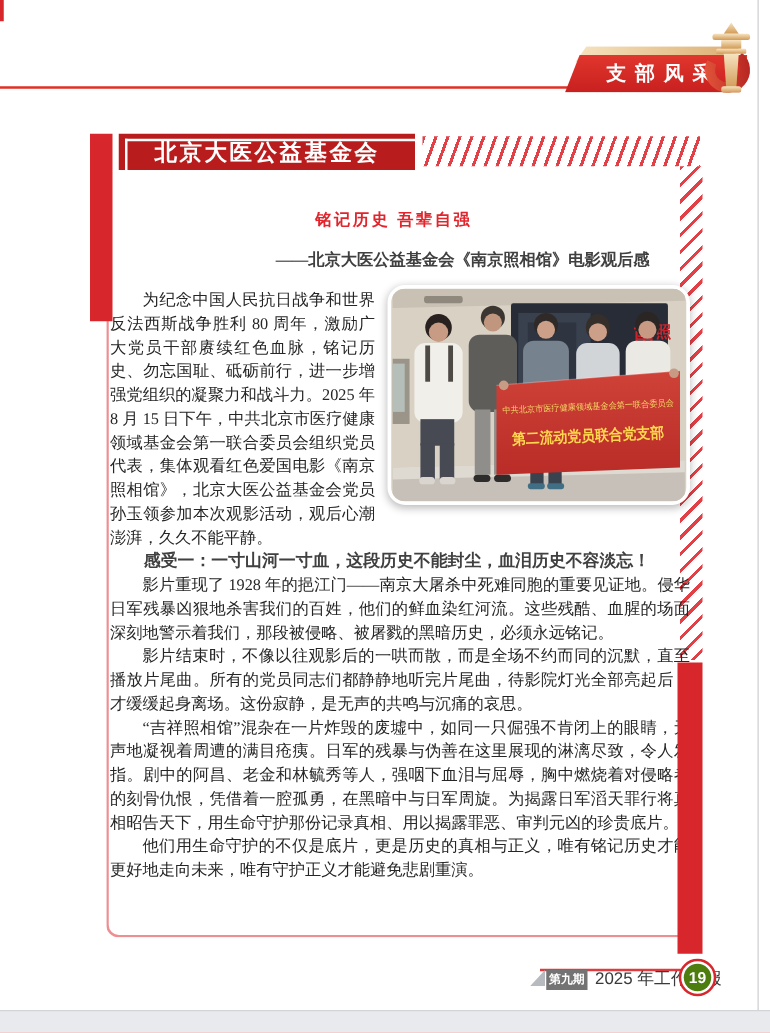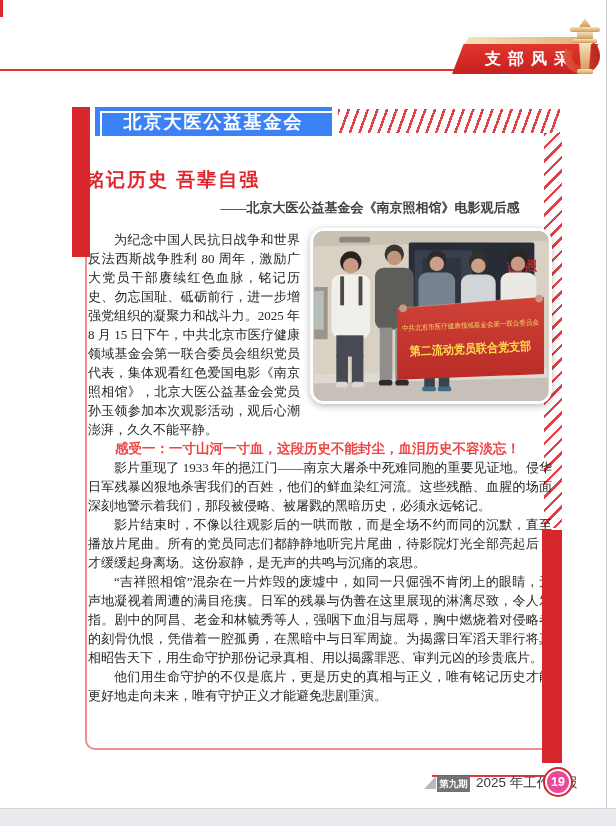--- a/index.html
+++ b/index.html
@@ -26,67 +26,67 @@
     clip-path:polygon(7% 0,100% 0,94% 100%,0 100%); }
   .ribbon-red-front { position:absolute; left:0px; top:28px; width:146px; height:30px;
     background:linear-gradient(180deg,#e0362d,#c8201f);
     clip-path:polygon(8% 0,100% 0,96% 100%,0 100%);
     display:flex; align-items:center; justify-content:center; }
   .ribbon-red-front span { color:#fff; font-weight:bold; font-size:16px; letter-spacing:7px; padding-left:12px; }
   .ribbon-ornament { position:absolute; left:106px; top:0; width:54px; height:64px; }
 
   
   .left-bar { left:72px; top:107px; width:18px; height:150px; background:#d7262c; z-index:3; }
-  .org-banner { left:95px; top:107px; width:237px; height:29px; background:#3b82f6; z-index:3;
+  .org-banner { left:95px; top:107px; width:237px; height:29px; background:#b91c1c; z-index:3;
     display:flex; align-items:center; justify-content:center; }
   .org-banner .inner-highlight { position:absolute; left:5px; top:4px; right:-3px; bottom:-3px;
     border-top:2px solid #ffffff; border-left:2px solid #ffffff; pointer-events:none; }
   .org-banner span { color:#fff; font-weight:bold; font-size:18px; letter-spacing:2px; position:relative; }
 
   .hatch-top { left:338px; top:109px; width:222px; height:24px;
     background:repeating-linear-gradient(110deg,#e04046 0 2.5px,transparent 2.5px 9px); }
   .hatch-right { left:544px; top:133px; width:18px; height:395px; z-index:1;
     background:repeating-linear-gradient(135deg,#e04046 0 2.5px,transparent 2.5px 9.5px); }
   .right-bar { left:542px; top:530px; width:20px; height:233px; background:#d7262c; z-index:3; }
 
   
   .content-frame { left:85px; top:132px; width:468px; height:618px;
     border-left:2px solid #ef8e90; border-bottom:2px solid #ef8e90;
     border-bottom-left-radius:10px; }
 
-  .article-title { left:85px; top:167px; width:460px; 
-    font-weight:bold; font-size:19px; letter-spacing:2px; color:#e0252c; }
+  .article-title { left:85px; top:167px; width:460px; text-align:center;
+    font-weight:bold; font-size:13px; letter-spacing:2px; color:#e0252c; }
   .article-subtitle { left:140px; top:199px; width:460px; text-align:center;
     font-family:"Liberation Serif", serif; font-weight:600; font-size:13px; color:#404040; }
 
   .article-body { left:88px; top:230px; width:464px; z-index:2;
     font-family:"Liberation Serif", serif; font-size:13px; line-height:19px;
     color:#262626; text-align:justify; }
   .article-body p { text-indent:2em; }
   .article-body p.bold { font-family:"Liberation Sans", sans-serif; font-weight:bold;
-    font-size:13.5px; color:#ef4444; }
+    font-size:13.5px; color:#404040; }
 
   
   .photo-frame { float:right; width:242px; height:176px; margin:0 0 8px 10px;
     border:3px solid #ffffff; border-radius:14px; overflow:hidden;
     box-shadow:0 2px 7px rgba(0,0,0,.28); background:#d9d1c4; position:relative; top:-2px; }
   .photo-frame svg { display:block; width:100%; height:100%; }
   .photo-frame text { font-family:"Liberation Sans", sans-serif; }
 
   
   .footer-line { left:432px; top:775px; width:116px; height:2px; background:#e03a3e; }
   .footer-fold { left:424px; top:776px; width:12px; height:13px; background:#b7babe;
     clip-path:polygon(100% 0,100% 100%,0 100%); }
   .footer-issue { left:437px; top:776px; width:33px; height:16px; background:#737373;
     color:#fff; font-weight:bold; font-size:9.5px; text-align:center; line-height:16px; }
   .footer-label { left:476px; top:774px; font-size:13.5px; color:#3a3a3a; }
   .footer-circle { left:543px; top:767px; width:30px; height:30px; border:2px solid #d7262c;
     border-radius:50%; background:#fff; }
   .footer-circle .disc { position:absolute; left:2px; top:2px; width:22px; height:22px;
-    border-radius:50%; background:#ec4899; color:#fff; font-weight:bold; font-size:12.5px;
+    border-radius:50%; background:#4d7c0f; color:#fff; font-weight:bold; font-size:12.5px;
     text-align:center; line-height:22px; }
 </style>
 </head>
 <body>
 
 <div class="abs corner-dash"></div>
 <div class="abs page-edge-right"></div>
 <div class="abs page-bottom-strip"></div>
 
 <div class="abs top-rule"></div>
@@ -212,21 +212,21 @@
         <circle cx="92" cy="80" r="4" fill="#c79b84"></circle>
           <circle cx="233" cy="70" r="4" fill="#c89a83"></circle>
         <text x="162" y="100" transform="rotate(-2.5 162 100)" font-size="7.2" fill="#f5d666" text-anchor="middle" textLength="142" lengthAdjust="spacingAndGlyphs">中共北京市医疗健康领域基金会第一联合委员会</text>
         <text x="162" y="126" transform="rotate(-2.5 162 126)" font-size="12.5" font-weight="bold" fill="#ffd84e" text-anchor="middle" textLength="126" lengthAdjust="spacingAndGlyphs">第二流动党员联合党支部</text>
       </g>
     </svg>
   </div>
 
 <p class="para normal">为纪念中国人民抗日战争和世界反法西斯战争胜利 80 周年，激励广大党员干部赓续红色血脉，铭记历史、勿忘国耻、砥砺前行，进一步增强党组织的凝聚力和战斗力。2025 年 8 月 15 日下午，中共北京市医疗健康领域基金会第一联合委员会组织党员代表，集体观看红色爱国电影《南京照相馆》，北京大医公益基金会党员孙玉领参加本次观影活动，观后心潮澎湃，久久不能平静。</p>
     <p class="para bold">感受一：一寸山河一寸血，这段历史不能封尘，血泪历史不容淡忘！</p>
-    <p class="para normal">影片重现了 1933 年的挹江门——南京大屠杀中死难同胞的重要见证地。侵华日军残暴凶狠地杀害我们的百姓，他们的鲜血染红河流。这些残酷、血腥的场面深刻地警示着我们，那段被侵略、被屠戮的黑暗历史，必须永远铭记。</p>
+    <p class="para normal">影片重现了 1928 年的挹江门——南京大屠杀中死难同胞的重要见证地。侵华日军残暴凶狠地杀害我们的百姓，他们的鲜血染红河流。这些残酷、血腥的场面深刻地警示着我们，那段被侵略、被屠戮的黑暗历史，必须永远铭记。</p>
     <p class="para normal">影片结束时，不像以往观影后的一哄而散，而是全场不约而同的沉默，直至播放片尾曲。所有的党员同志们都静静地听完片尾曲，待影院灯光全部亮起后，才缓缓起身离场。这份寂静，是无声的共鸣与沉痛的哀思。</p>
     <p class="para normal">“吉祥照相馆”混杂在一片炸毁的废墟中，如同一只倔强不肯闭上的眼睛，无声地凝视着周遭的满目疮痍。日军的残暴与伪善在这里展现的淋漓尽致，令人发指。剧中的阿昌、老金和林毓秀等人，强咽下血泪与屈辱，胸中燃烧着对侵略者的刻骨仇恨，凭借着一腔孤勇，在黑暗中与日军周旋。为揭露日军滔天罪行将真相昭告天下，用生命守护那份记录真相、用以揭露罪恶、审判元凶的珍贵底片。</p>
     <p class="para normal">他们用生命守护的不仅是底片，更是历史的真相与正义，唯有铭记历史才能更好地走向未来，唯有守护正义才能避免悲剧重演。</p>
   </div>
 
 <div class="abs footer-line"></div>
 <div class="abs footer-fold"></div>
 <div class="abs footer-issue">第九期</div>
 <div class="abs footer-label">2025 年工作简报</div>
 <div class="abs footer-circle">

